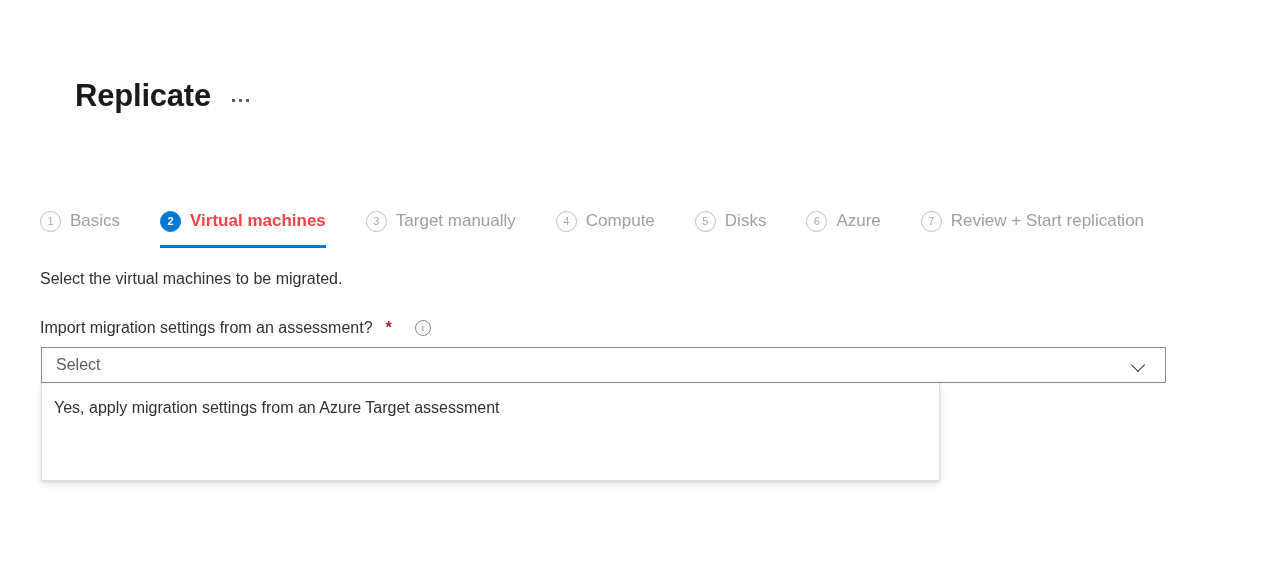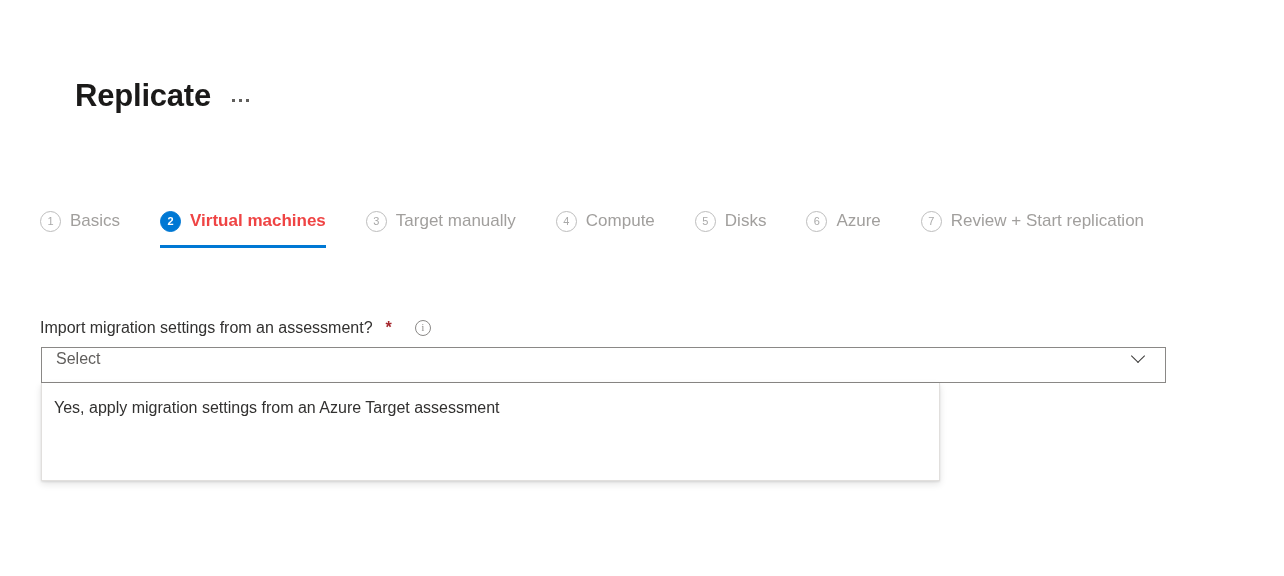--- a/index.html
+++ b/index.html
@@ -174,21 +174,21 @@
   
   .select-box {
     position: absolute;
     left: 41px;
     top: 347px;
     width: 1125px;
     height: 36px;
     border: 1px solid #8a8886;
     background: #ffffff;
     display: flex;
-    align-items: flex-start;
+    align-items: center;
     justify-content: space-between;
     padding: 0 10px 0 14px;
     cursor: pointer;
   }
   .select-value {
     font-size: 16px;
     line-height: 22px;
     color: #605e5c;
   }
   .chevron-icon {
@@ -287,20 +287,21 @@
     </div>
 
     <div class="tab">
       <span class="step-badge">7</span>
       <span class="tab-label">Review + Start replication</span>
 
     </div>
 
   </div>
 
+  <div class="intro-text">Select the virtual machines to be migrated.</div>
 
   <div class="field-label-row">
     <span class="field-label">Import migration settings from an assessment?</span>
     <span class="required-star">*</span>
     <span class="info-icon">i</span>
   </div>
 
   <div class="select-box">
     <span class="select-value" title="Select">Select</span>
     <span class="chevron-icon"></span>

